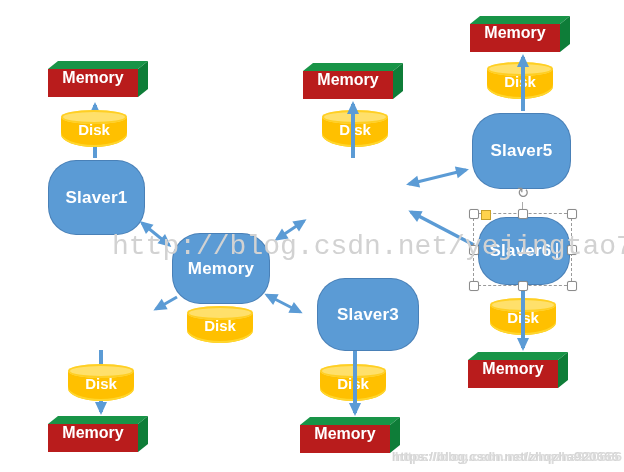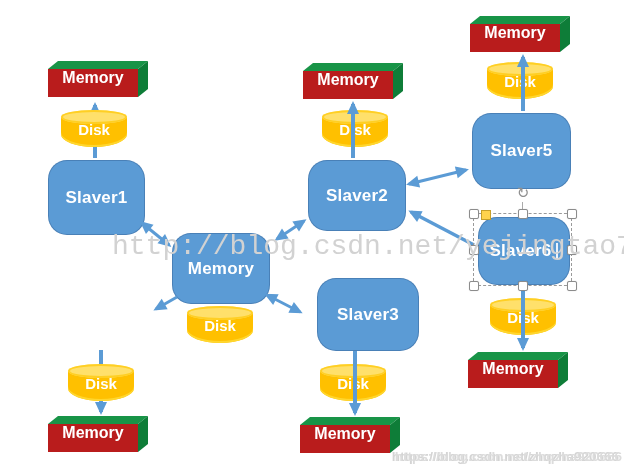--- a/index.html
+++ b/index.html
@@ -6,21 +6,21 @@
   .canvas{position:relative;width:624px;height:472px;background:#ffffff;overflow:hidden;
           font-family:"Liberation Sans",sans-serif;}
   .layer{position:absolute;left:0;top:0;pointer-events:none;}
   #svg-under{z-index:1;}
   #svg-over{z-index:3;}
   .sel{z-index:4;}
   .wm{z-index:5;}
 
   
   .node{position:absolute;z-index:2;background:#5B9BD5;border:1px solid rgba(52,96,146,.45);
-        border-radius:19px;display:flex;align-items:center;justify-content:center;
+        border-radius:28px;display:flex;align-items:center;justify-content:center;
         color:#fff;font-size:17px;font-weight:bold;letter-spacing:.2px;}
   
   .memory{position:absolute;z-index:2;width:100px;height:36px;}
   .m-face{position:absolute;left:0;top:8px;width:90px;height:28px;background:#b91c1c;
           display:flex;align-items:flex-start;justify-content:center;color:#fff;
           font-size:16px;font-weight:bold;}
   .m-top{position:absolute;left:0;top:0;width:90px;height:8px;background:#189447;
          transform:skewX(-51.34deg);transform-origin:0 100%;}
   .m-side{position:absolute;left:90px;top:8px;width:10px;height:28px;background:#0E7D38;
           transform:skewY(-38.66deg);transform-origin:0 0;}
@@ -142,23 +142,20 @@
     <div class="d-label">Disk</div>
   </div>
   <div class="disk" style="left:490px;top:298px">
     <div class="d-body"></div>
     <div class="d-cap"></div>
     <div class="d-label">Disk</div>
   </div>
 
   <div class="node" style="left:48px;top:160px;width:95px;height:73px">
     <span>Slaver1</span>
-  </div>
-  <div class="node" style="left:308px;top:160px;width:96px;height:69px">
-    <span>Slaver2</span>
   </div>
   <div class="node" style="left:472px;top:113px;width:97px;height:74px">
     <span>Slaver5</span>
   </div>
   <div class="node" style="left:172px;top:233px;width:96px;height:69px">
     <span>Memory</span>
   </div>
   <div class="node" style="left:317px;top:278px;width:100px;height:71px">
     <span>Slaver3</span>
   </div>

